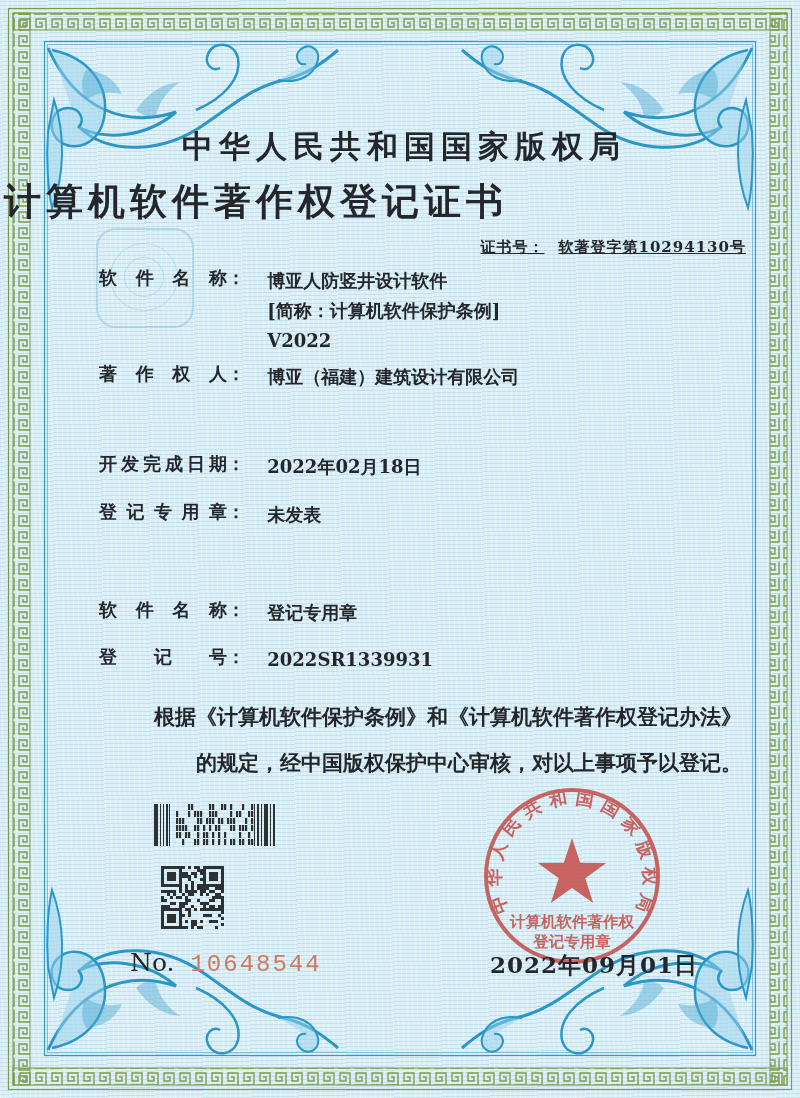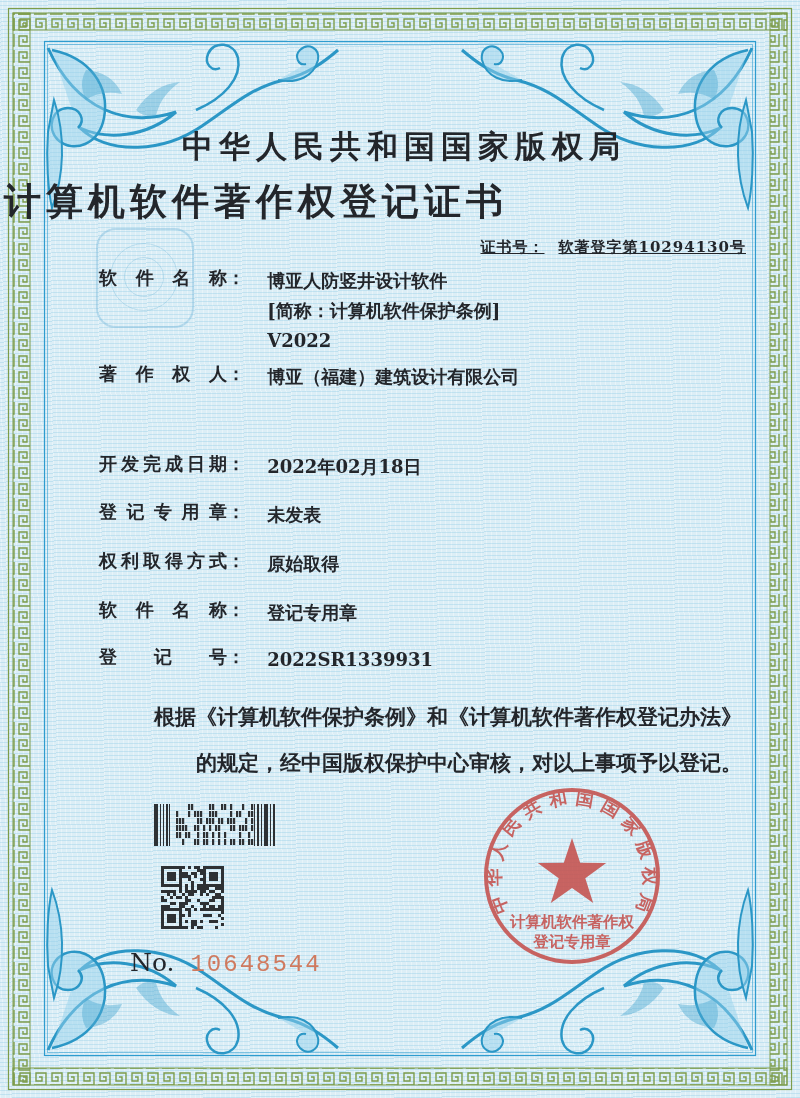--- a/index.html
+++ b/index.html
@@ -136,24 +136,20 @@
     <div class="field-row" style="top:452px;">
       <span class="flabel">开发完成日期</span><span class="fcolon">：</span>
       <span class="fvalue">2022年02月18日</span>
     </div>
 
     <div class="field-row" style="top:500px;">
       <span class="flabel">登记专用章</span><span class="fcolon">：</span>
       <span class="fvalue">未发表</span>
     </div>
 
-    <div class="field-row" style="top:549px;">
-      <span class="flabel">权利取得方式</span><span class="fcolon">：</span>
-      <span class="fvalue">原始取得</span>
-    </div>
 
     <div class="field-row" style="top:598px;">
       <span class="flabel">软件名称</span><span class="fcolon">：</span>
       <span class="fvalue">登记专用章</span>
     </div>
 
     <div class="field-row" style="top:645px;">
       <span class="flabel">登记号</span><span class="fcolon">：</span>
       <span class="fvalue">2022SR1339931</span>
     </div>
@@ -498,15 +494,16 @@
       </defs>
       <circle cx="95" cy="95" r="86" fill="none" stroke="#c4504c" stroke-width="4"></circle>
       <text font-size="18" font-weight="bold" fill="#c4504c">
         <textPath href="#sealArc" startOffset="2" textLength="296" lengthAdjust="spacing">中华人民共和国国家版权局</textPath>
       </text>
       <polygon fill="#c4504c" points="95,57 103.2,81.7 129.2,81.9 108.3,97.3 116.2,122.1 95,107 73.8,122.1 81.7,97.3 60.8,81.9 86.8,81.7"></polygon>
       <text x="95" y="146" text-anchor="middle" font-size="15.5" font-weight="bold" fill="#c4504c">计算机软件著作权</text>
       <text x="95" y="166" text-anchor="middle" font-size="15.5" font-weight="bold" fill="#c4504c">登记专用章</text>
     </svg>
 
+    <div class="issue-date">2022年09月01日</div>
 
   </div>
 </div>
 
 </body></html>

